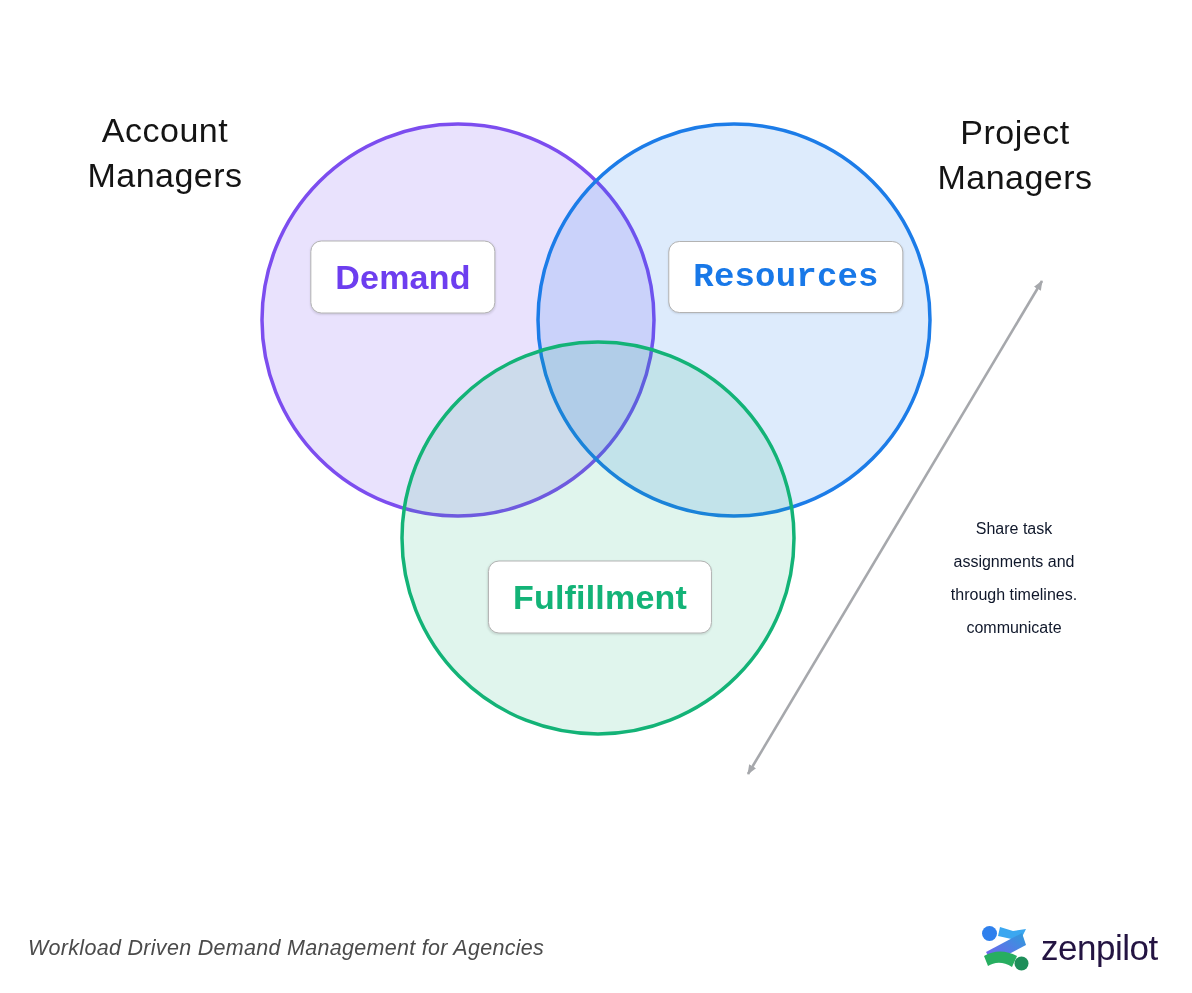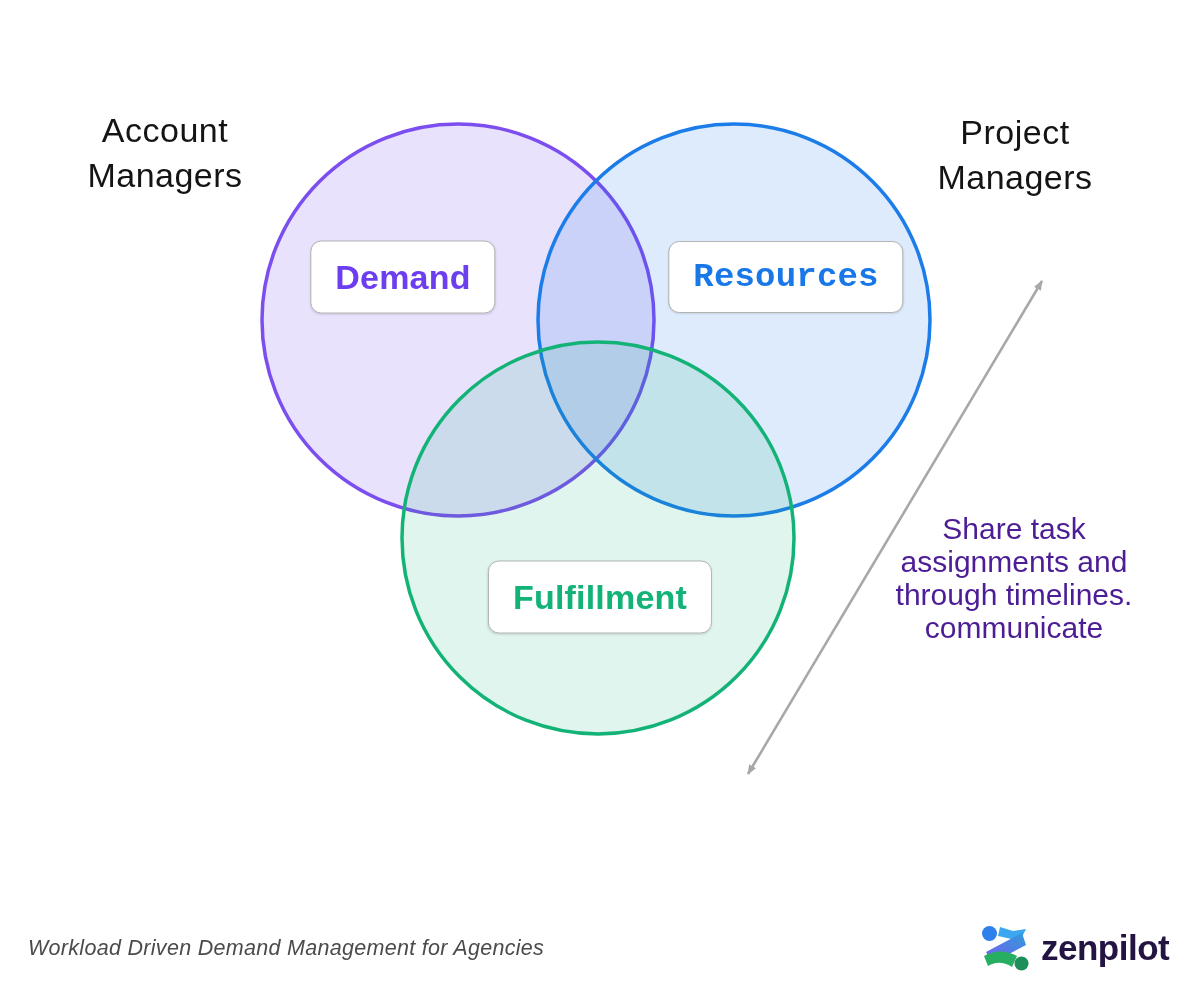--- a/index.html
+++ b/index.html
@@ -48,23 +48,23 @@
     line-height: 45px;
     letter-spacing: 0.5px;
     white-space: nowrap;
   }
 
   
   .annotation {
     position: absolute;
     transform: translateX(-50%);
     text-align: center;
-    font-size: 30px;
+    font-size: 16px;
     font-weight: 500;
-    color: #4c1d95;
+    color: #0f172a;
     line-height: 33px;
     white-space: nowrap;
   }
 
   
   .tagline {
     position: absolute;
     left: 28px; top: 936px;
     font-size: 21.5px;
     font-style: italic;
@@ -75,21 +75,21 @@
   }
   .brand {
     position: absolute;
     left: 980px; top: 922px;
     display: flex;
     align-items: center;
     gap: 9px;
   }
   .brand-word {
     font-size: 35px;
-    font-weight: 700;
+    font-weight: 400;
     color: #241442;
     letter-spacing: -0.5px;
   }
 </style>
 </head>
 <body>
 
 <div class="stage">
 
   <svg class="venn-layer" width="1192" height="993" viewBox="0 0 1192 993">

